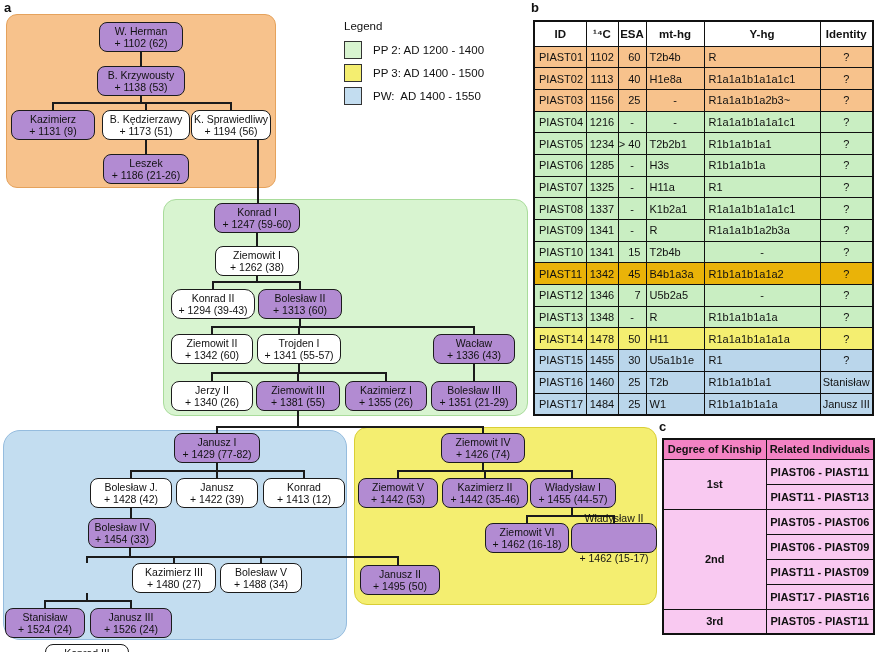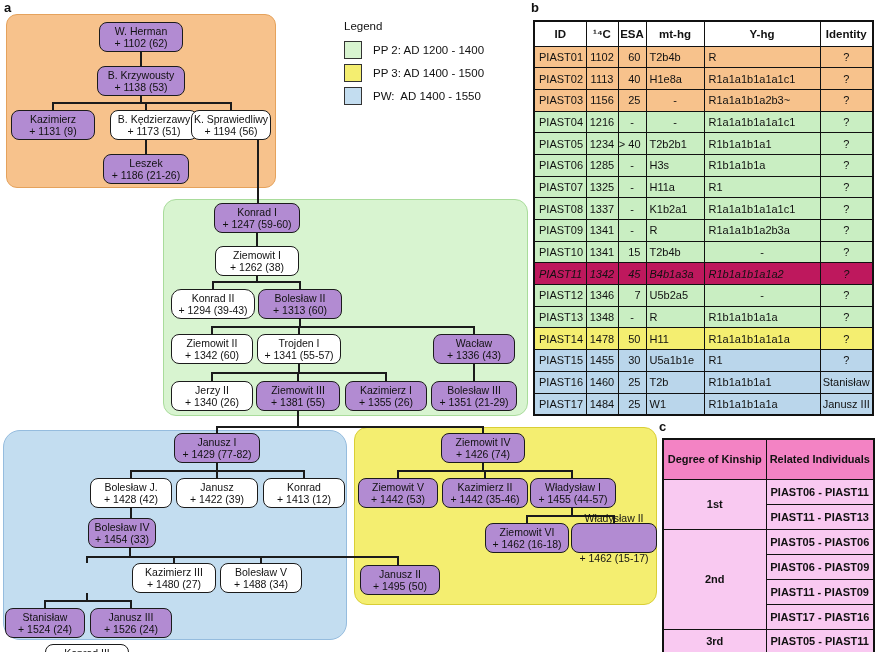--- a/index.html
+++ b/index.html
@@ -46,21 +46,21 @@
   #table-b td.c-ident{text-align:center;}
   #table-b td.c-dash{text-align:center;padding:0;}
   
   #table-c{
     position:absolute;left:662px;top:438px;width:211px;border-collapse:collapse;
     table-layout:fixed;font-size:11px;font-weight:bold;border:2px solid #111;
   }
   #table-c th,#table-c td{
     border:1.5px solid #111;padding:0;text-align:center;vertical-align:middle;box-sizing:border-box;
   }
-  #table-c th{height:40px;}
+  #table-c th{height:20px;}
   #table-c td{height:25px;}
 </style>
 </head>
 <body>
 
 <div class="stage">
   <span class="plabel" style="left:4px;top:0px">a</span>
   <span class="plabel" style="left:531px;top:0px">b</span>
   <span class="plabel" style="left:659px;top:419px">c</span>
 
@@ -130,21 +130,21 @@
         <span>+ 1102 (62)</span>
       </div>
       <div class="node" style="left: 97px; top: 66px; width: 88px; background: rgb(178, 139, 210);">
         <span>B. Krzywousty</span>
         <span>+ 1138 (53)</span>
       </div>
       <div class="node" style="left: 11px; top: 110px; width: 84px; background: rgb(178, 139, 210);">
         <span>Kazimierz</span>
         <span>+ 1131 (9)</span>
       </div>
-      <div class="node" style="left: 110px; top: 110px; width: 88px;">
+      <div class="node" style="left: 102px; top: 110px; width: 88px;">
         <span>B. Kędzierzawy</span>
         <span>+ 1173 (51)</span>
       </div>
       <div class="node" style="left: 191px; top: 110px; width: 80px;">
         <span>K. Sprawiedliwy</span>
         <span>+ 1194 (56)</span>
       </div>
       <div class="node" style="left: 103px; top: 154px; width: 86px; background: rgb(178, 139, 210);">
         <span>Leszek</span>
         <span>+ 1186 (21-26)</span>
@@ -374,21 +374,21 @@
           <td class="c-ident">?</td>
         </tr>
         <tr style="background: rgb(201, 238, 194);">
           <td class="c-id">PIAST10</td>
           <td class="c-c14">1341</td>
           <td class="c-esa">15</td>
           <td class="c-mt">T2b4b</td>
           <td class="c-y c-dash">-</td>
           <td class="c-ident">?</td>
         </tr>
-        <tr style="background: #be185d; font-style: italic;">
+        <tr style="background: #eab308;">
           <td class="c-id">PIAST11</td>
           <td class="c-c14">1342</td>
           <td class="c-esa">45</td>
           <td class="c-mt">B4b1a3a</td>
           <td class="c-y">R1b1a1b1a1a2</td>
           <td class="c-ident">?</td>
         </tr>
         <tr style="background: rgb(201, 238, 194);">
           <td class="c-id">PIAST12</td>
           <td class="c-c14">1346</td>

